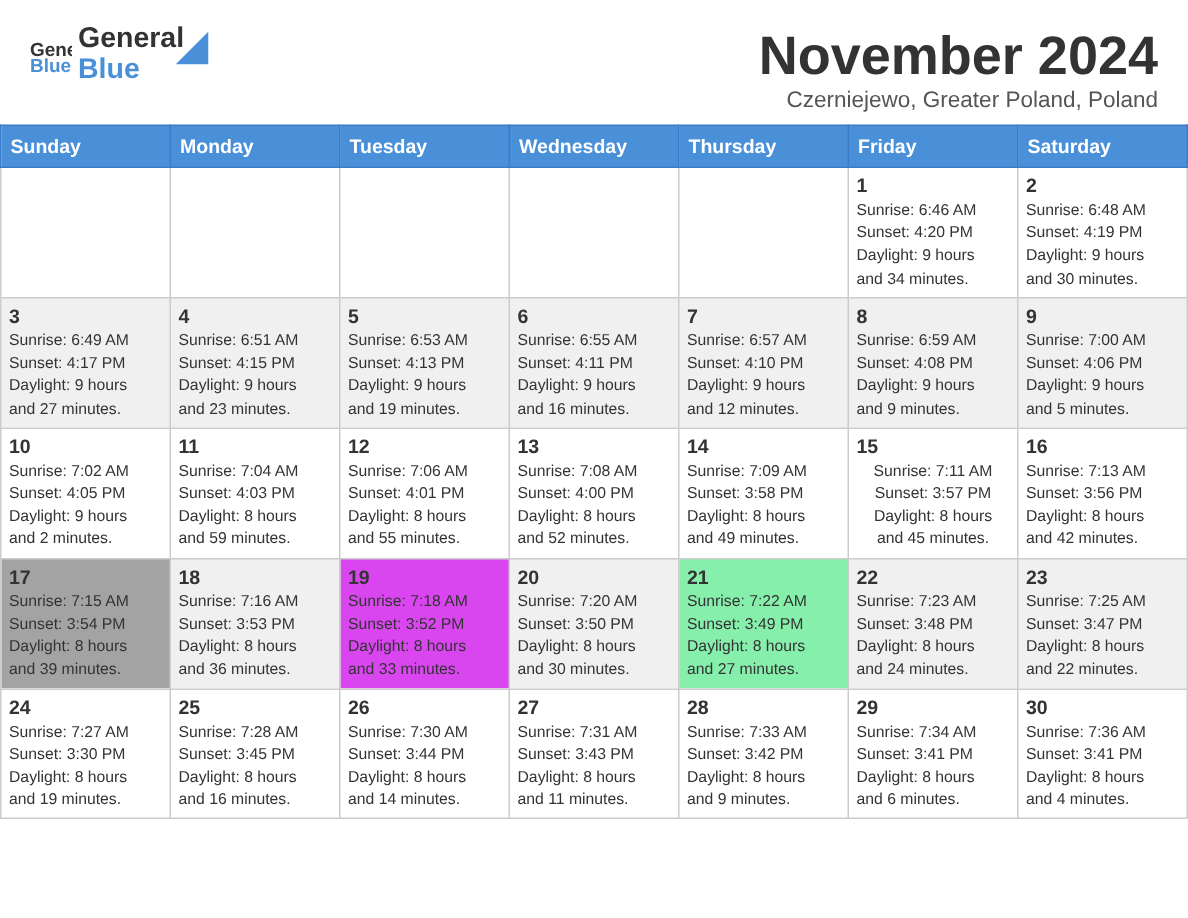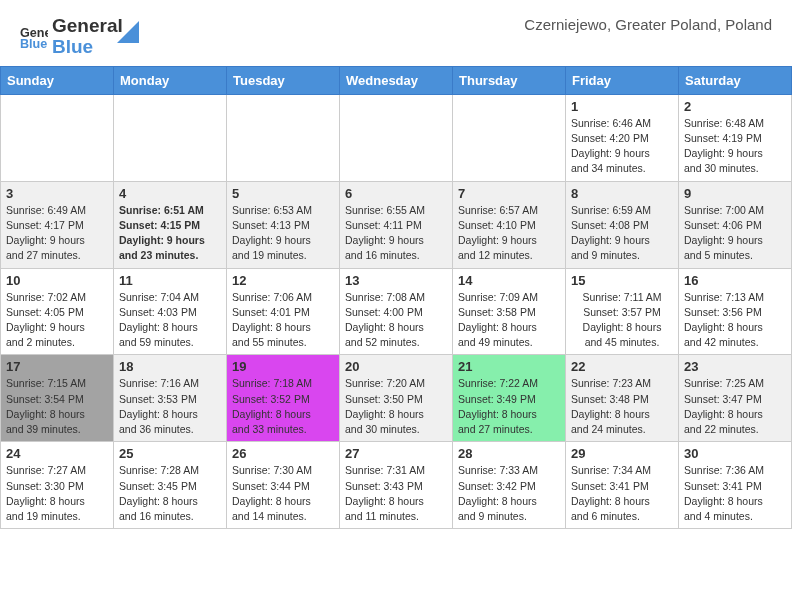--- a/index.html
+++ b/index.html
@@ -100,20 +100,21 @@
     </svg>
     <div style="display:flex;flex-direction:column;line-height:1.1;">
       <span style="font-size:19px;font-weight:bold;color:#333;">General</span>
       <span style="font-size:19px;font-weight:bold;color:#4a90d9;">Blue</span>
     </div>
     <svg width="22" height="22" viewBox="0 0 22 22" style="margin-left:-8px;margin-top:-10px;">
       <polygon points="0,22 22,22 22,0" fill="#4a90d9"></polygon>
     </svg>
   </div>
   <div class="title-area">
+    <div class="month-title">November 2024</div>
     <div class="location">Czerniejewo, Greater Poland, Poland</div>
   </div>
 </div>
 
 <table class="calendar">
   <thead>
     <tr>
     <th>Sunday</th>
         <th>Monday</th>
         <th>Tuesday</th>
@@ -148,21 +149,21 @@
       <tr>
         <td style="background-color: rgb(240, 240, 240);">
           <span class="day-num">3</span>
           <div class="day-info" style="white-space: pre-line;">Sunrise: 6:49 AM
 Sunset: 4:17 PM
 Daylight: 9 hours
 and 27 minutes.</div>
         </td>
         <td style="background-color: rgb(240, 240, 240);">
           <span class="day-num">4</span>
-          <div class="day-info" style="white-space: pre-line; font-weight: bold;">Sunrise: 6:51 AM
+          <div class="day-info" style="white-space: pre-line;">Sunrise: 6:51 AM
 Sunset: 4:15 PM
 Daylight: 9 hours
 and 23 minutes.</div>
         </td>
         <td style="background-color: rgb(240, 240, 240);">
           <span class="day-num">5</span>
           <div class="day-info" style="white-space: pre-line;">Sunrise: 6:53 AM
 Sunset: 4:13 PM
 Daylight: 9 hours
 and 19 minutes.</div>

